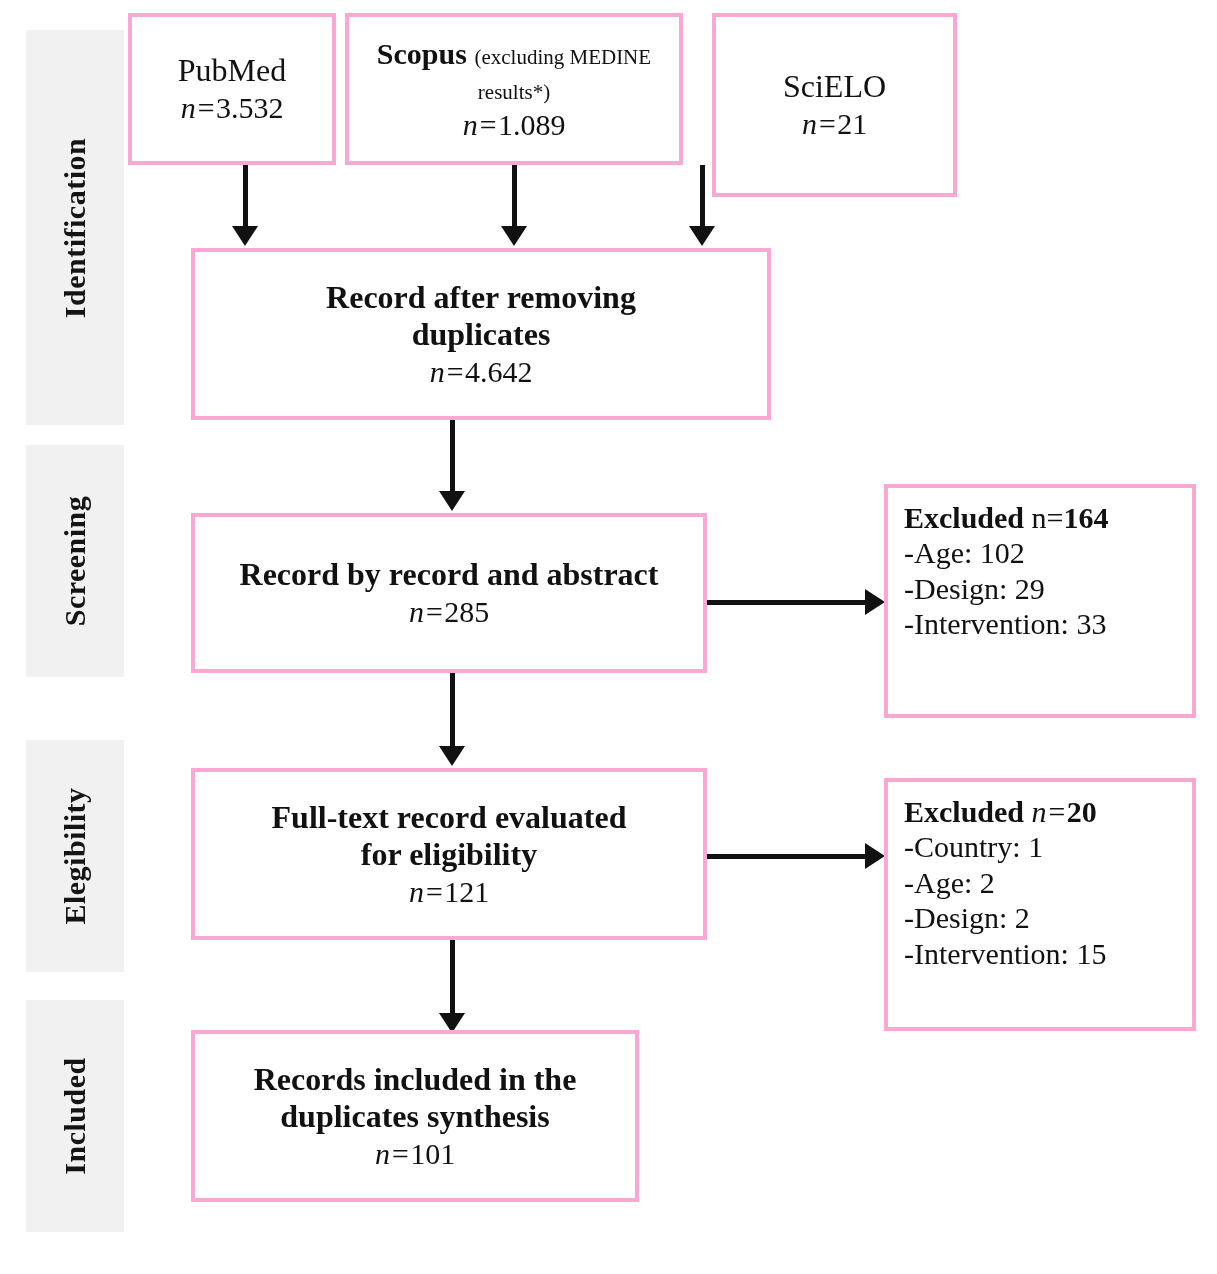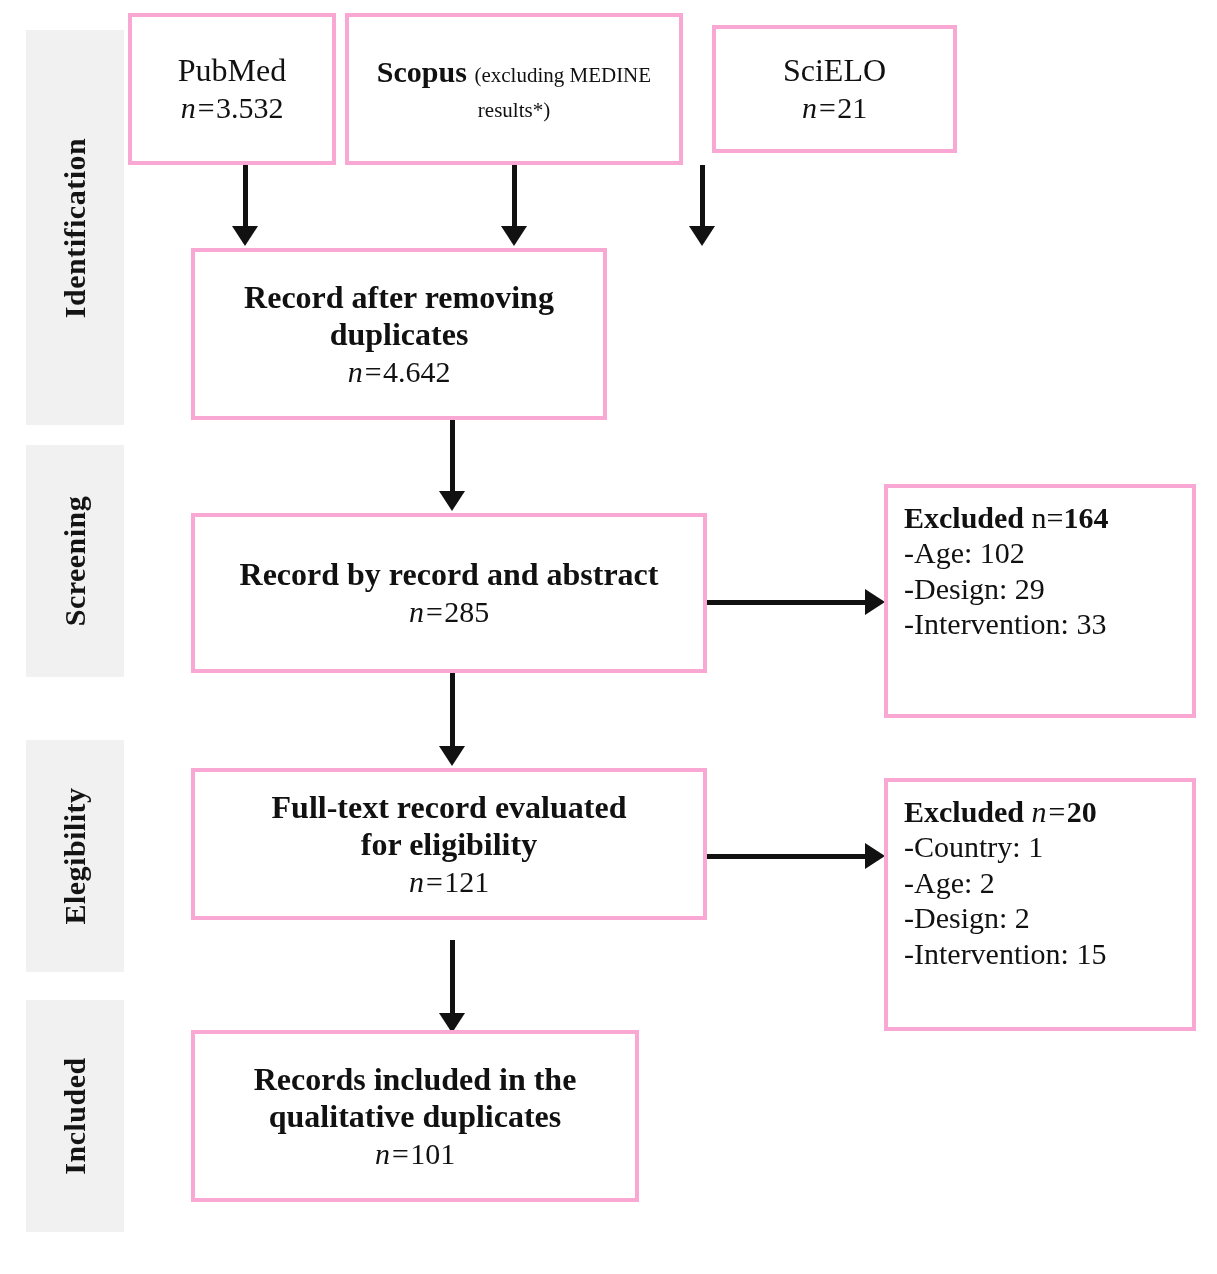--- a/index.html
+++ b/index.html
@@ -118,39 +118,42 @@
     <span class="line t-30">
       <i class="it">n=</i><span>3.532</span>
     </span>
   </div>
 
   <div class="node" style="left:345px; top:13px; width:338px; height:152px; padding:8px 8px;">
     <span class="line t-30">
       <b class="b">Scopus</b>
       <span class="sm">(excluding MEDINE results*)</span>
     </span>
-  </div>
-
-  <div class="node" style="left:712px; top:13px; width:245px; height:128px;margin-top:12px;">
+    <span class="line t-30">
+      <i class="it">n=</i><span>1.089</span>
+    </span>
+  </div>
+
+  <div class="node" style="left:712px; top:13px; width:245px; height:184px;">
     <span class="line t-32">SciELO</span>
     <span class="line t-30">
       <i class="it">n=</i><span>21</span>
     </span>
   </div>
 
   <div class="vline" style="left:243px; top:165px; height:63px;"></div>
   <div class="arrow-down" style="left:232px; top:226px;"></div>
 
   <div class="vline" style="left:512px; top:165px; height:63px;"></div>
   <div class="arrow-down" style="left:501px; top:226px;"></div>
 
   <div class="vline" style="left:700px; top:165px; height:63px;"></div>
   <div class="arrow-down" style="left:689px; top:226px;"></div>
 
-  <div class="node" style="left:191px; top:248px; width:416px; height:172px;">
+  <div class="node" style="left:191px; top:248px; width:580px; height:172px;">
     <span class="line t-32 b">Record after removing</span>
     <span class="line t-32 b">duplicates</span>
     <span class="line t-30">
       <i class="it">n=</i><span>4.642</span>
     </span>
   </div>
 
   <div class="vline" style="left:450px; top:420px; height:73px;"></div>
   <div class="arrow-down" style="left:439px; top:491px;"></div>
 
@@ -170,21 +173,21 @@
       <span>n=</span><span class="b">164</span>
     </span>
     <span class="line t-30">-Age: 102</span>
     <span class="line t-30">-Design: 29</span>
     <span class="line t-30">-Intervention: 33</span>
   </div>
 
   <div class="vline" style="left:450px; top:673px; height:75px;"></div>
   <div class="arrow-down" style="left:439px; top:746px;"></div>
 
-  <div class="node" style="left:191px; top:768px; width:516px; height:152px;text-align:center;">
+  <div class="node" style="left:191px; top:768px; width:516px; height:172px;text-align:center;">
     <span class="line t-32 b">Full-text record evaluated</span>
     <span class="line t-32 b">for eligibility</span>
     <span class="line t-30">
       <i class="it">n=</i><span>121</span>
     </span>
   </div>
 
   <div class="hline" style="left:707px; top:854px; width:166px;"></div>
   <div class="arrow-right" style="left:865px; top:843px;"></div>
 
@@ -197,19 +200,19 @@
     <span class="line t-30">-Age: 2</span>
     <span class="line t-30">-Design: 2</span>
     <span class="line t-30">-Intervention: 15</span>
   </div>
 
   <div class="vline" style="left:450px; top:940px; height:75px;"></div>
   <div class="arrow-down" style="left:439px; top:1013px;"></div>
 
   <div class="node" style="left:191px; top:1030px; width:448px; height:172px;">
     <span class="line t-32 b">Records included in the</span>
-    <span class="line t-32 b">qualitative duplicates</span>
+    <span class="line t-32 b">duplicates synthesis</span>
     <span class="line t-30">
       <i class="it">n=</i><span>101</span>
     </span>
   </div>
 
 </div>
 
 </body></html>

